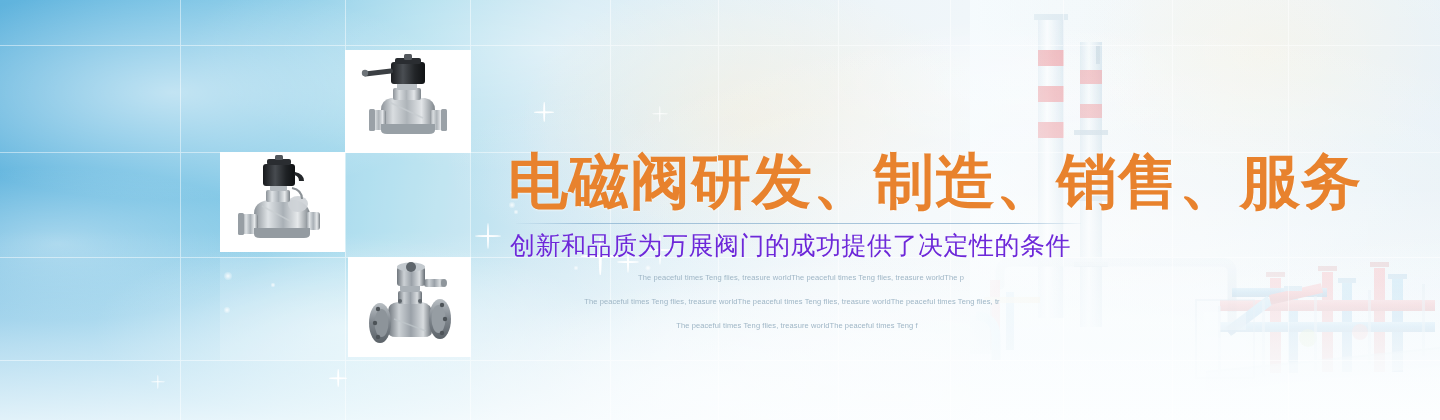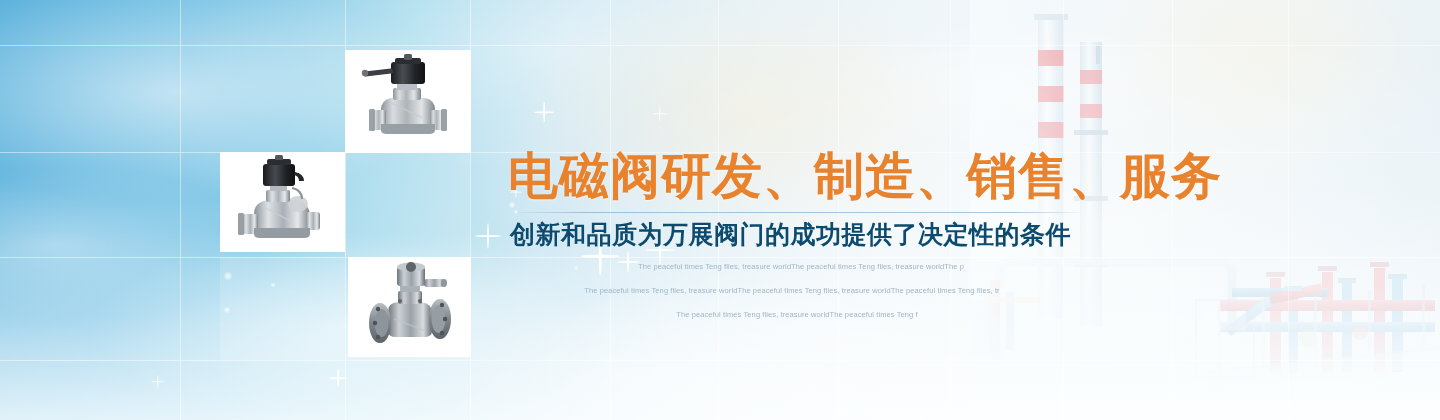--- a/index.html
+++ b/index.html
@@ -150,42 +150,42 @@
   
   .text-block {
     position: absolute;
     left: 508px;
     top: 150px;
     width: 600px;
   }
 
   .headline {
     margin: 0;
-    font-size: 50px;
+    font-size: 60px;
     line-height: 1.06;
     font-weight: 700;
     color: #e8822d;
     letter-spacing: 1px;
     white-space: nowrap;
     text-shadow: 0 1px 2px rgba(255,255,255,0.55);
   }
 
   .divider {
     margin: 9px 0 7px 8px;
     width: 565px;
     height: 1px;
     background: linear-gradient(to right, rgba(120,165,200,0.05), rgba(120,165,200,0.62) 12%, rgba(120,165,200,0.62) 88%, rgba(120,165,200,0.05));
   }
 
   .subhead {
     margin: 0 0 0 2px;
     font-size: 25px;
     line-height: 1.16;
-    font-weight: 700;
-    color: #0c4a6e;
+    font-weight: 400;
+    color: #6d28d9;
     letter-spacing: 0.5px;
     white-space: nowrap;
     text-shadow: 0 1px 1px rgba(255,255,255,0.45);
   }
 
   .blurb {
     margin: 12px 0 0 0;
     text-align: center;
     width: 520px;
     margin-left: 24px;

